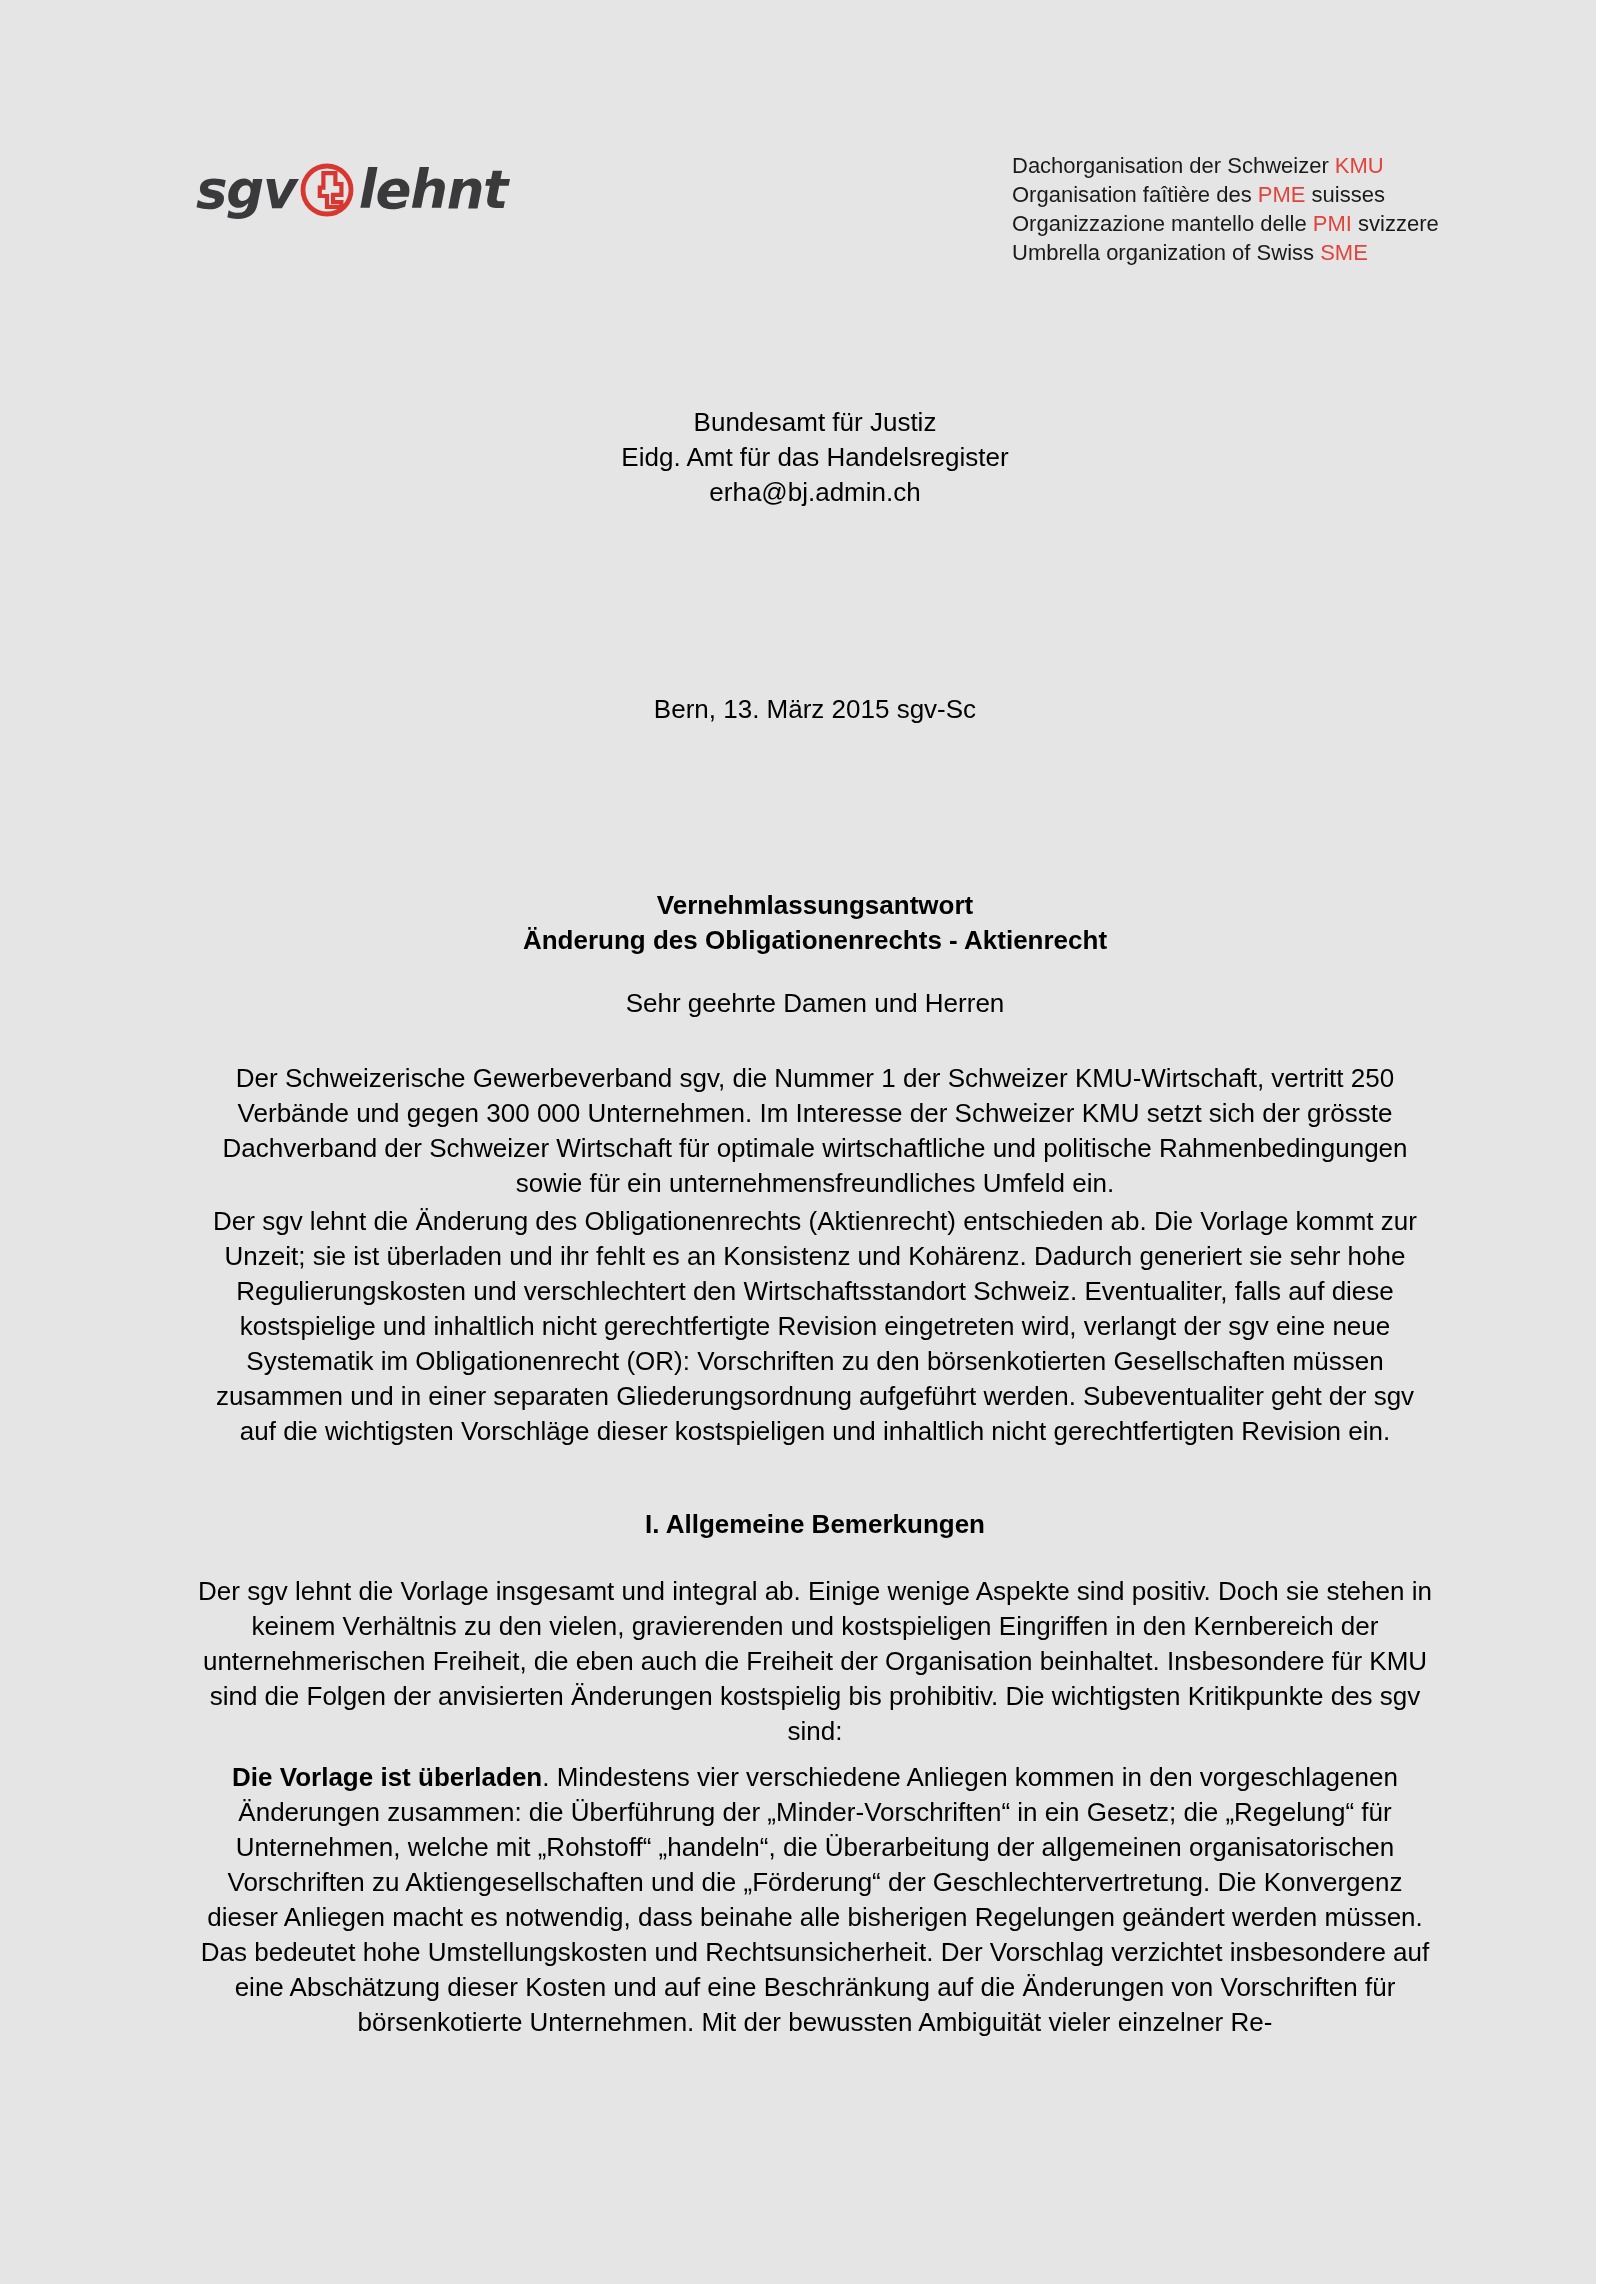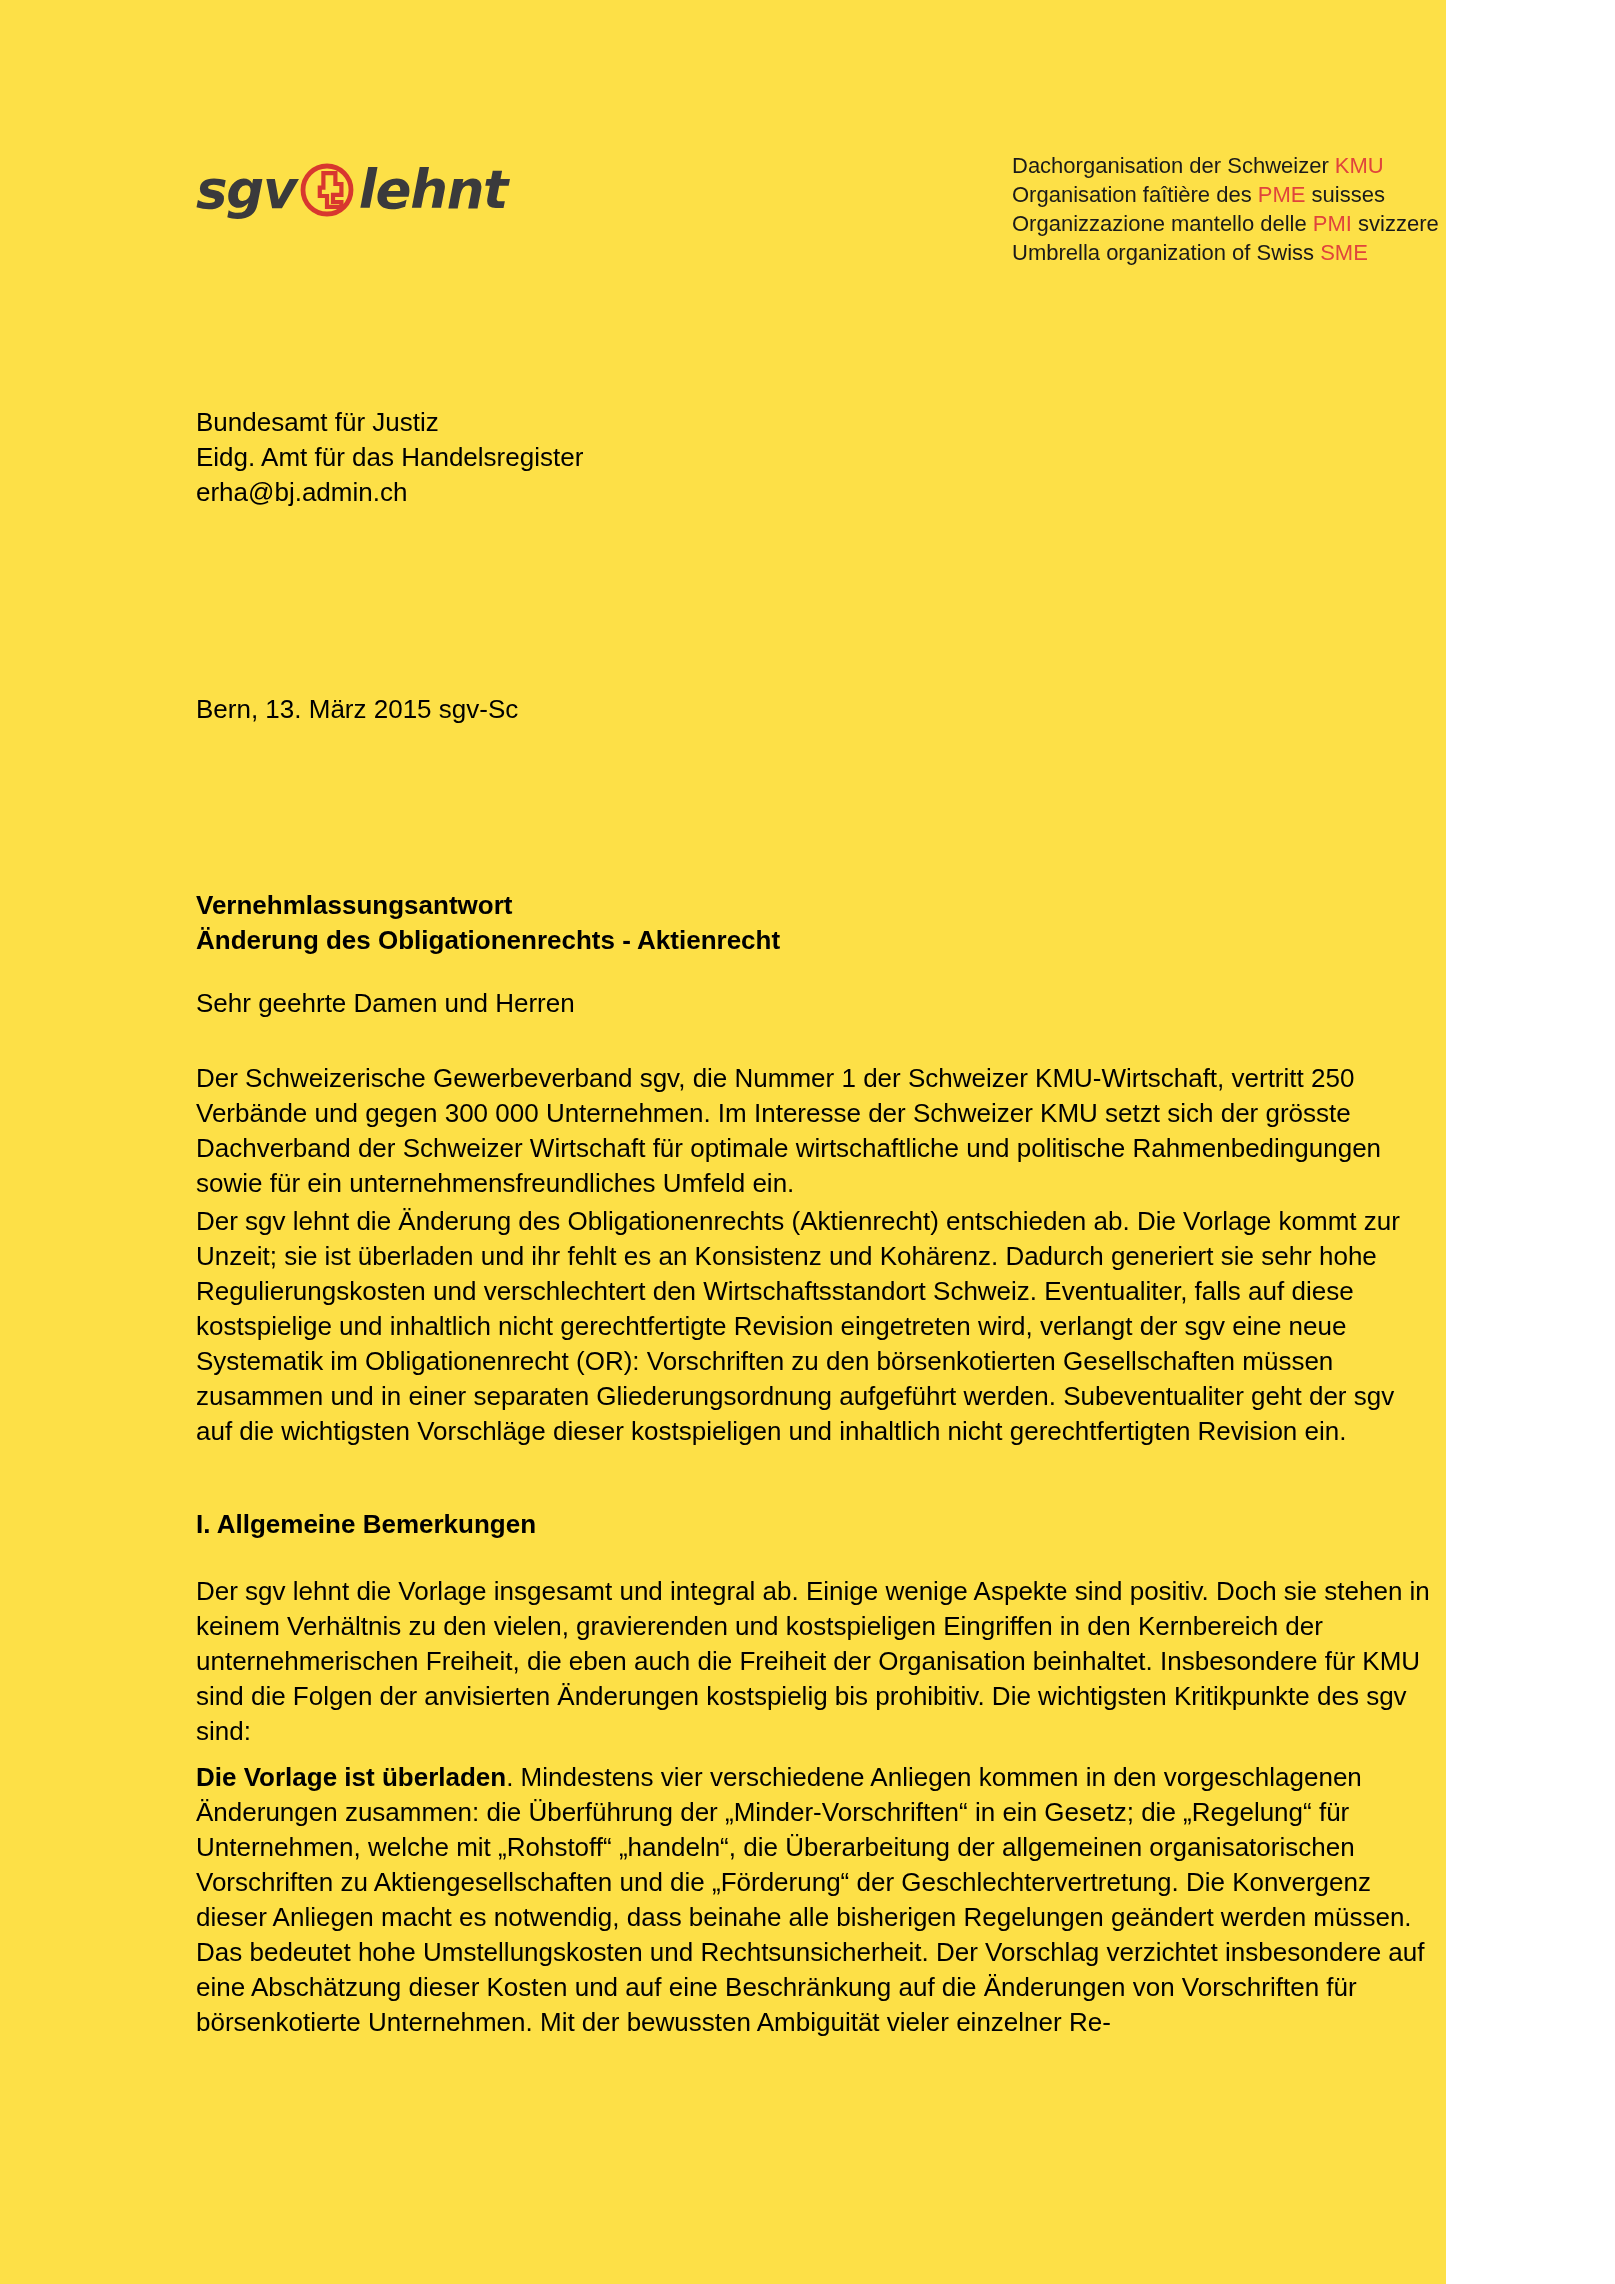--- a/index.html
+++ b/index.html
@@ -7,23 +7,23 @@
     margin: 0;
     padding: 0;
     background: #ffffff;
   }
   body {
     font-family: "Liberation Sans", sans-serif;
     color: #000000;
   }
   .page {
     position: relative;
-    width: 1446px;
+    width: 1596px;
     height: 2284px;
-    background: #fde047;
+    background: #e5e5e5;
     box-sizing: border-box;
     overflow: hidden;
   }
 
   
   .header {
     position: absolute;
     top: 147px;
     left: 0;
     right: 0;
@@ -69,21 +69,21 @@
 
   
   .content {
     position: absolute;
     left: 196px;
     top: 0;
     width: 1238px;
     font-size: 26px;
     line-height: 35px;
   }
-  .blk { position: absolute; width: 1238px; }
+  .blk { position: absolute; width: 1238px; text-align: center; }
 
   .addr      { top: 405px; }
   .dateline  { top: 692px; }
   .subject   { top: 888px; font-weight: 700; }
   .salut     { top: 986px; }
   .para1     { top: 1061px; }
   .para2     { top: 1204px; }
   .sec1      { top: 1507px; font-weight: 700; }
   .para3     { top: 1574px; }
   .para4     { top: 1760px; }

